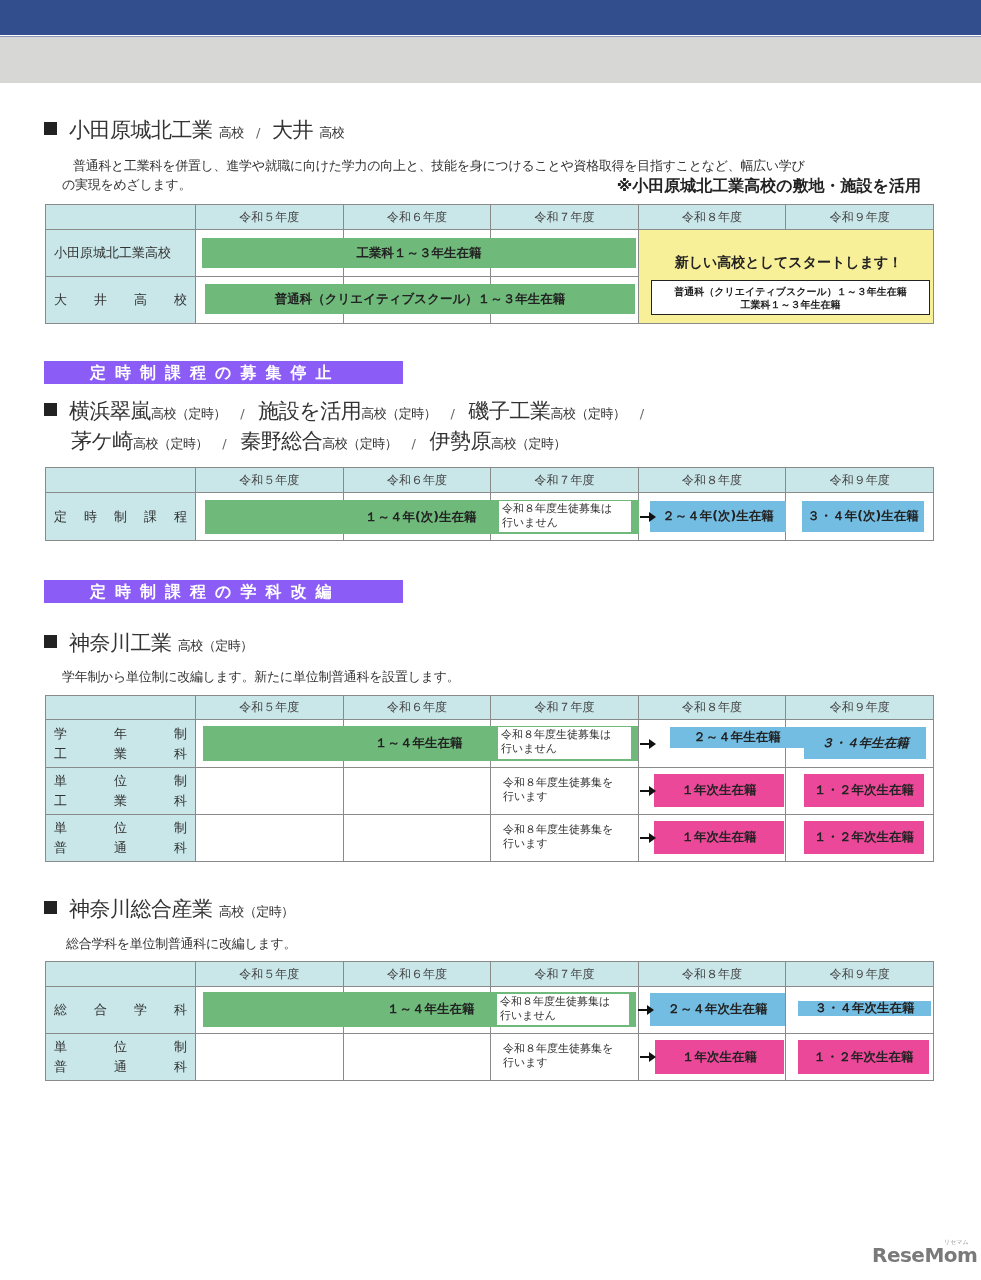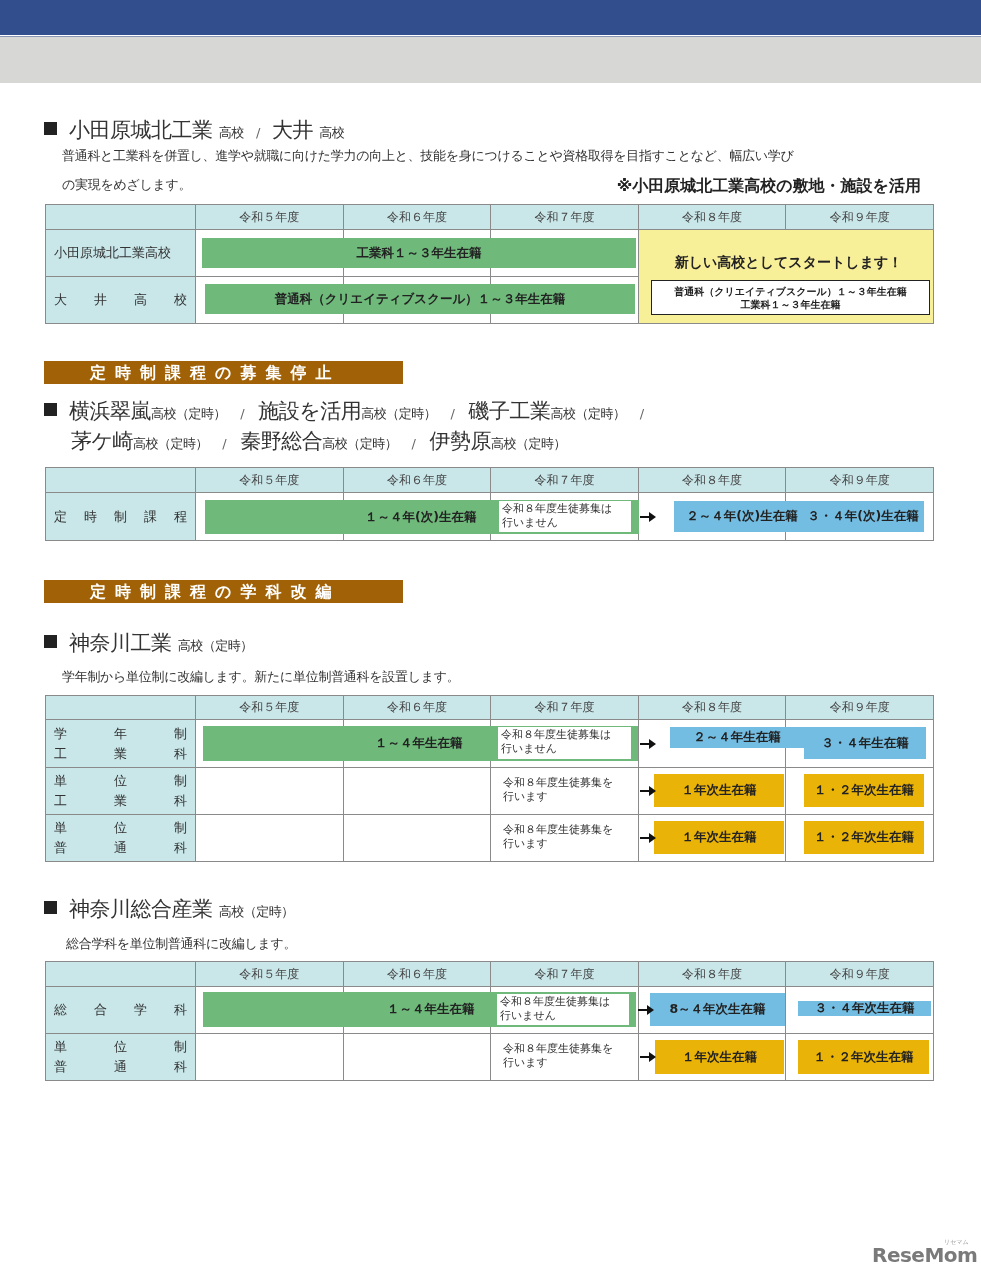--- a/index.html
+++ b/index.html
@@ -7,38 +7,38 @@
          font-family: "DejaVu Sans", "Liberation Sans", sans-serif; color: #333; }
   .topbar { position: absolute; left: 0; top: 0; width: 981px; height: 35px; background: #324e8c; }
   .greybar { position: absolute; left: 0; top: 36px; width: 981px; height: 47px; background: #d7d7d6; border-top: 1px solid #8a95b5; }
 
   .title { position: absolute; left: 44px; font-size: 21px; color: #333; white-space: nowrap; letter-spacing: -0.5px; }
   .title .sq { display: inline-block; width: 13px; height: 13px; background: #222; margin-right: 12px; vertical-align: 2px; }
   .title .small { font-size: 13px; }
   .desc { position: absolute; left: 62px; font-size: 13px; color: #333; white-space: nowrap; letter-spacing: -0.3px; }
   .note { position: absolute; right: 60px; font-size: 16px; font-weight: bold; color: #222; white-space: nowrap; }
 
-  .band { position: absolute; left: 44px; width: 359px; height: 23px; background: #a16207; color: #fff;
+  .band { position: absolute; left: 44px; width: 359px; height: 23px; background: #8b5cf6; color: #fff;
           font-size: 16px; font-weight: bold; letter-spacing: 9px; padding-left: 46px; line-height: 23px; }
 
   table.sched { position: absolute; left: 45px; width: 889px; border-collapse: collapse; table-layout: fixed; }
   table.sched td, table.sched th { border: 1.5px solid #8a8a8a; font-weight: normal; }
   table.sched th { background: #c9e6e9; font-size: 12px; color: #444; height: 24px; text-align: center; }
   table.sched td.label { background: #c9e6e9; font-size: 13px; color: #333; padding: 0 8px; }
   table.sched td.cell { background: #fff; position: relative; }
   .col-label { width: 150px; }
 
   .lbl-spaced { display: flex; justify-content: space-between; }
   .lbl-two { display: flex; flex-direction: column; gap: 2px; }
 
   .bar { position: absolute; display: flex; align-items: center; justify-content: center;
          font-size: 12.5px; font-weight: bold; color: #222; white-space: nowrap; z-index: 2; }
   .green { background: #6fb97b; }
   .blue { background: #74bde2; }
-  .orange { background: #eab308; text-align: right; }
+  .orange { background: #ec4899; text-align: right; }
   .whitebox { background: #fff; border: 1.5px solid #222; font-size: 10px; font-weight: bold; flex-direction: column; line-height: 13px; }
   .notebox { position: absolute; background: #fff; font-size: 11px; color: #333; line-height: 14px; z-index: 3; padding: 1px 3px; }
   .arrow { position: absolute; height: 2px; background: #111; z-index: 3; }
   .arrow::after { content: ""; position: absolute; right: -6px; top: -4px; border-left: 7px solid #111;
                   border-top: 5px solid transparent; border-bottom: 5px solid transparent; }
 
   .logo { position: absolute; left: 872px; top: 1243px; font-size: 20px; font-weight: bold; color: #7a7a7a; letter-spacing: -0.5px; }
   .logo-sub { position: absolute; left: 944px; top: 1238px; font-size: 6px; color: #999; }
 </style>
 </head>
@@ -47,21 +47,21 @@
 <div class="topbar"></div>
 <div class="greybar"></div>
 
 <div class="title" style="top:116px;">
   <span class="sq"></span><span>小田原城北工業</span>
   <span class="small">高校</span>
   <span class="small" style="color:#666;margin:0 6px;">/</span>
   <span>大井</span>
   <span class="small">高校</span>
 </div>
-<div class="desc" style="top:147px;">普通科と工業科を併置し、進学や就職に向けた学力の向上と、技能を身につけることや資格取得を目指すことなど、幅広い学び</div>
+<div class="desc" style="top:157px;margin-left:11px;">普通科と工業科を併置し、進学や就職に向けた学力の向上と、技能を身につけることや資格取得を目指すことなど、幅広い学び</div>
 <div class="desc" style="top:176px;">の実現をめざします。</div>
 <div class="note" style="top:176px;">※小田原城北工業高校の敷地・施設を活用</div>
 
 <table class="sched" style="top:204px;">
   <colgroup>
       <col class="col-label">
       <col>
       <col>
       <col>
       <col>
@@ -159,21 +159,21 @@
         <td class="cell"></td>
   </tr>
 </tbody>
   </table>
 <div class="bar green" style="left:205px;top:500px;width:434px;height:34px;justify-content:flex-start;padding-left:160px;">１～４年(次)生在籍</div>
 <div class="notebox" style="left:499px;top:501px;width:132px;height:31px;">
   <div>令和８年度生徒募集は</div>
     <div>行いません</div>
 </div>
 <div class="arrow" style="left:640px;top:516px;width:10px;"></div>
-<div class="bar blue" style="left:650px;top:501px;width:136px;height:31px;margin-left:24px;">２～４年(次)生在籍</div>
+<div class="bar blue" style="left:650px;top:501px;width:136px;height:31px;">２～４年(次)生在籍</div>
 <div class="bar blue" style="left:802px;top:501px;width:122px;height:31px;">３・４年(次)生在籍</div>
 
 <div class="band" style="top:580px;">定時制課程の学科改編</div>
 
 <div class="title" style="top:629px;">
   <span class="sq"></span><span>神奈川工業</span>
   <span class="small">高校（定時）</span>
 </div>
 <div class="desc" style="top:668px;">学年制から単位制に改編します。新たに単位制普通科を設置します。</div>
 
@@ -261,21 +261,21 @@
 </tbody>
   </table>
 
 <div class="bar green" style="left:203px;top:726px;width:435px;height:35px;justify-content:flex-start;padding-left:172px;">１～４年生在籍</div>
 <div class="notebox" style="left:498px;top:727px;width:133px;height:32px;">
   <div>令和８年度生徒募集は</div>
     <div>行いません</div>
 </div>
 <div class="arrow" style="left:640px;top:743px;width:10px;"></div>
 <div class="bar blue" style="left:670px;top:727px;width:134px;height:21px;font-family:Liberation Serif, serif;">２～４年生在籍</div>
-<div class="bar blue" style="left:804px;top:727px;width:122px;height:32px;">３・４年生在籍</div>
+<div class="bar blue" style="left:804px;top:727px;width:122px;height:32px;font-style:italic;">３・４年生在籍</div>
 
 <div class="notebox" style="left:500px;top:775px;width:130px;height:32px;">
   <div>令和８年度生徒募集を</div>
     <div>行います</div>
 </div>
 <div class="arrow" style="left:640px;top:790px;width:10px;"></div>
 <div class="bar orange" style="left:654px;top:774px;width:130px;height:33px;">１年次生在籍</div>
 <div class="bar orange" style="left:804px;top:774px;width:120px;height:33px;">１・２年次生在籍</div>
 
 <div class="notebox" style="left:500px;top:822px;width:130px;height:32px;">
@@ -347,21 +347,21 @@
         <td class="cell"></td>
   </tr>
 </tbody>
   </table>
 <div class="bar green" style="left:203px;top:992px;width:433px;height:35px;justify-content:flex-start;padding-left:184px;">１～４年生在籍</div>
 <div class="notebox" style="left:497px;top:994px;width:132px;height:31px;">
   <div>令和８年度生徒募集は</div>
     <div>行いません</div>
 </div>
 <div class="arrow" style="left:638px;top:1009px;width:10px;"></div>
-<div class="bar blue" style="left:650px;top:993px;width:135px;height:33px;">8～４年次生在籍</div>
+<div class="bar blue" style="left:650px;top:993px;width:135px;height:33px;">２～４年次生在籍</div>
 <div class="bar blue" style="left:798px;top:993px;width:133px;height:15px;margin-top:8px;">３・４年次生在籍</div>
 <div class="notebox" style="left:500px;top:1041px;width:130px;height:32px;">
   <div>令和８年度生徒募集を</div>
     <div>行います</div>
 </div>
 <div class="arrow" style="left:640px;top:1056px;width:10px;"></div>
 <div class="bar orange" style="left:655px;top:1040px;width:129px;height:34px;">１年次生在籍</div>
 <div class="bar orange" style="left:798px;top:1040px;width:131px;height:34px;">１・２年次生在籍</div>
 
 <div class="logo">ReseMom</div>

